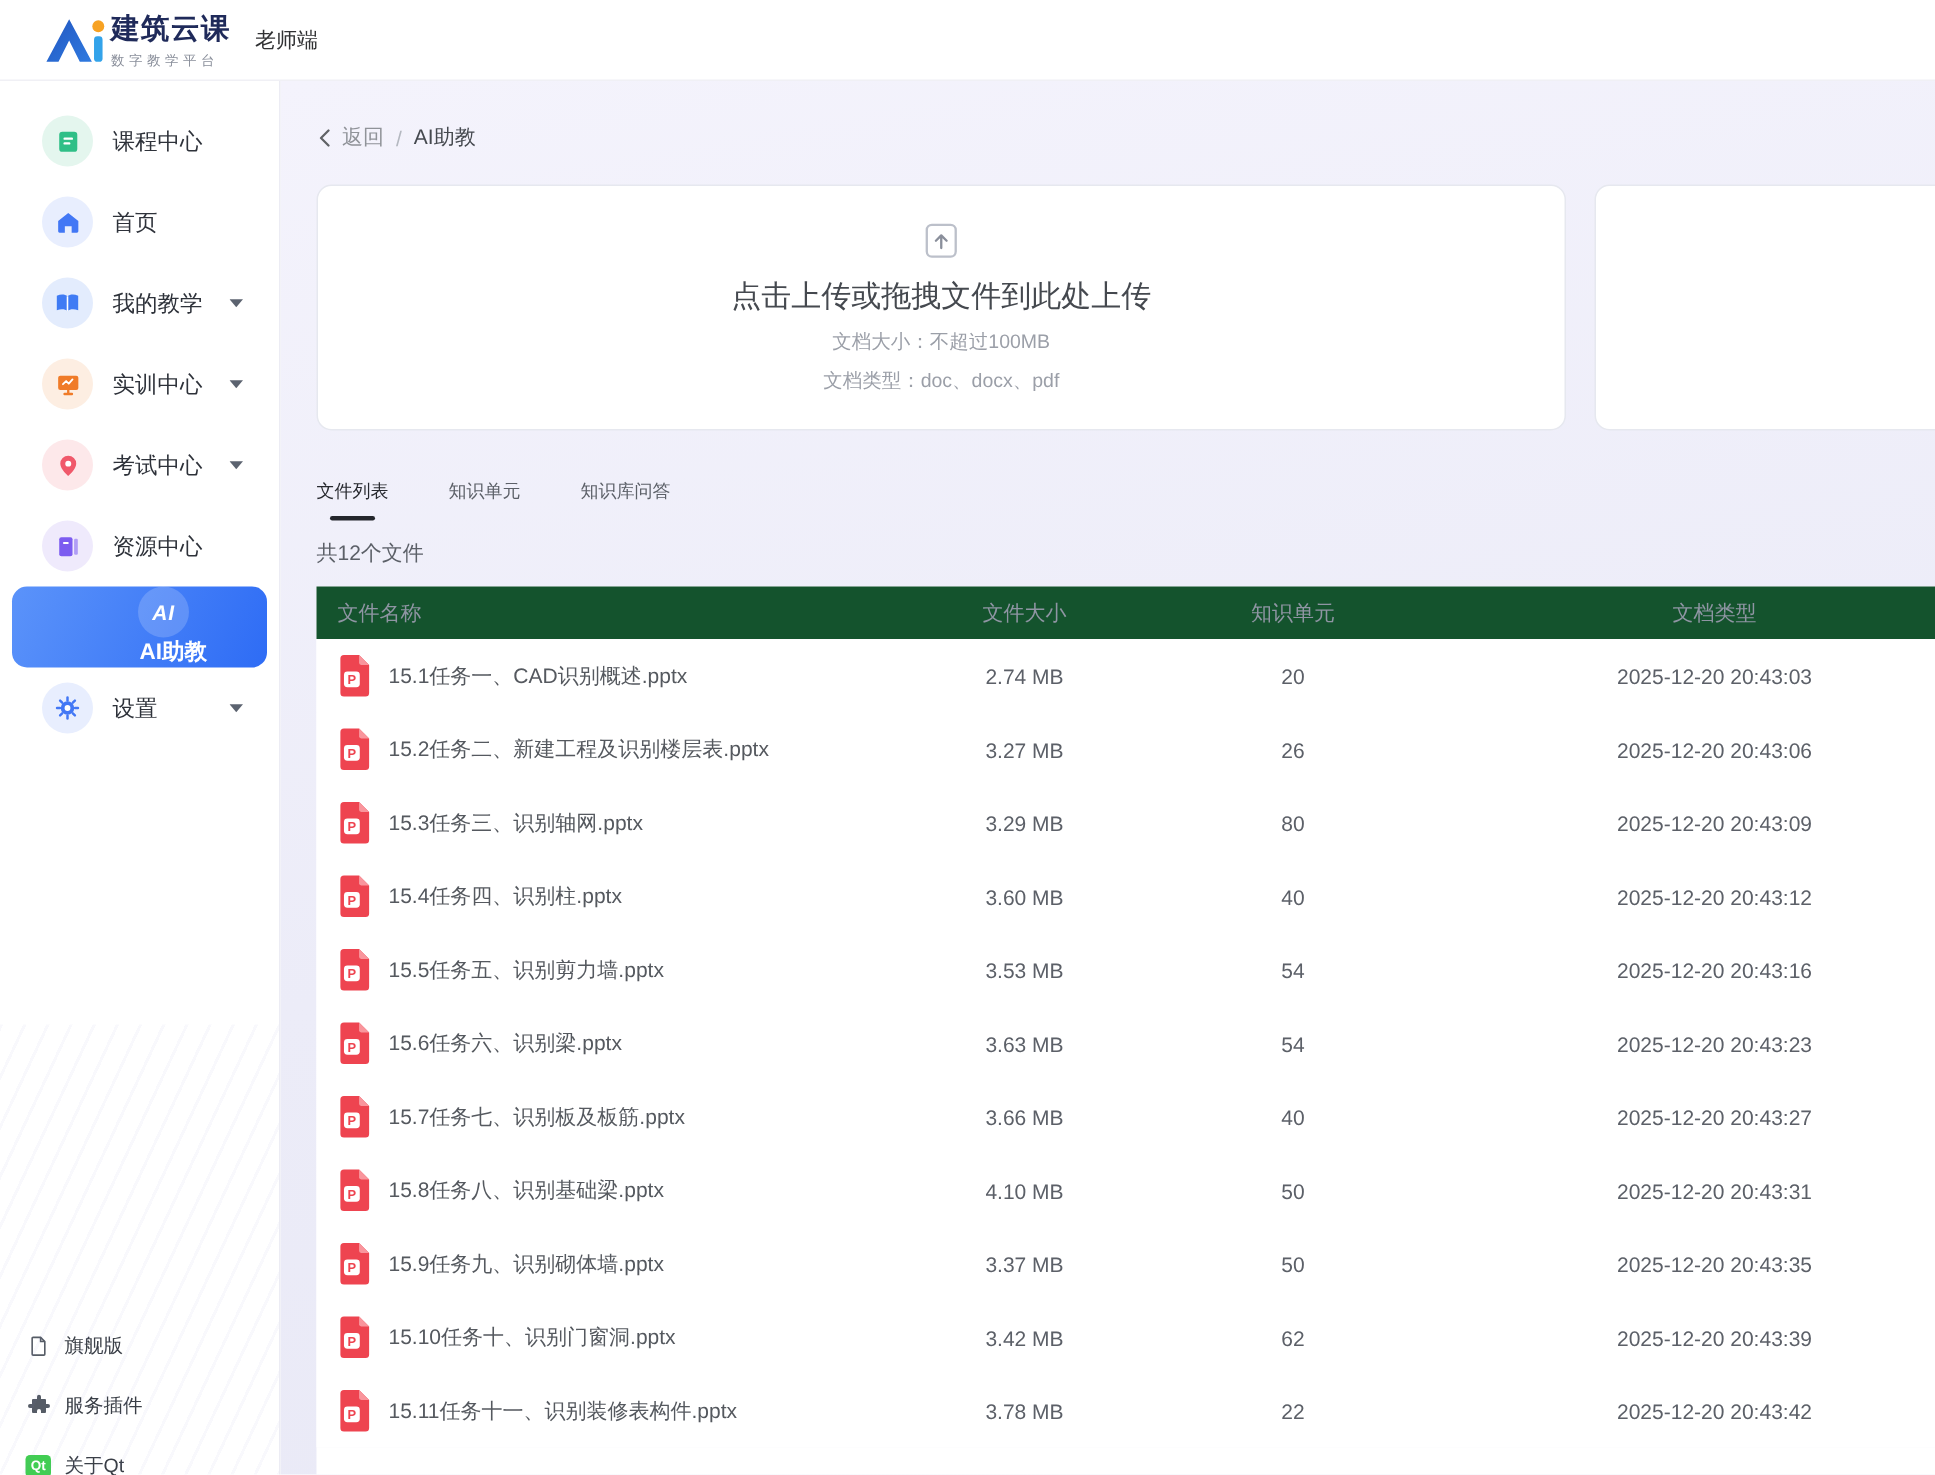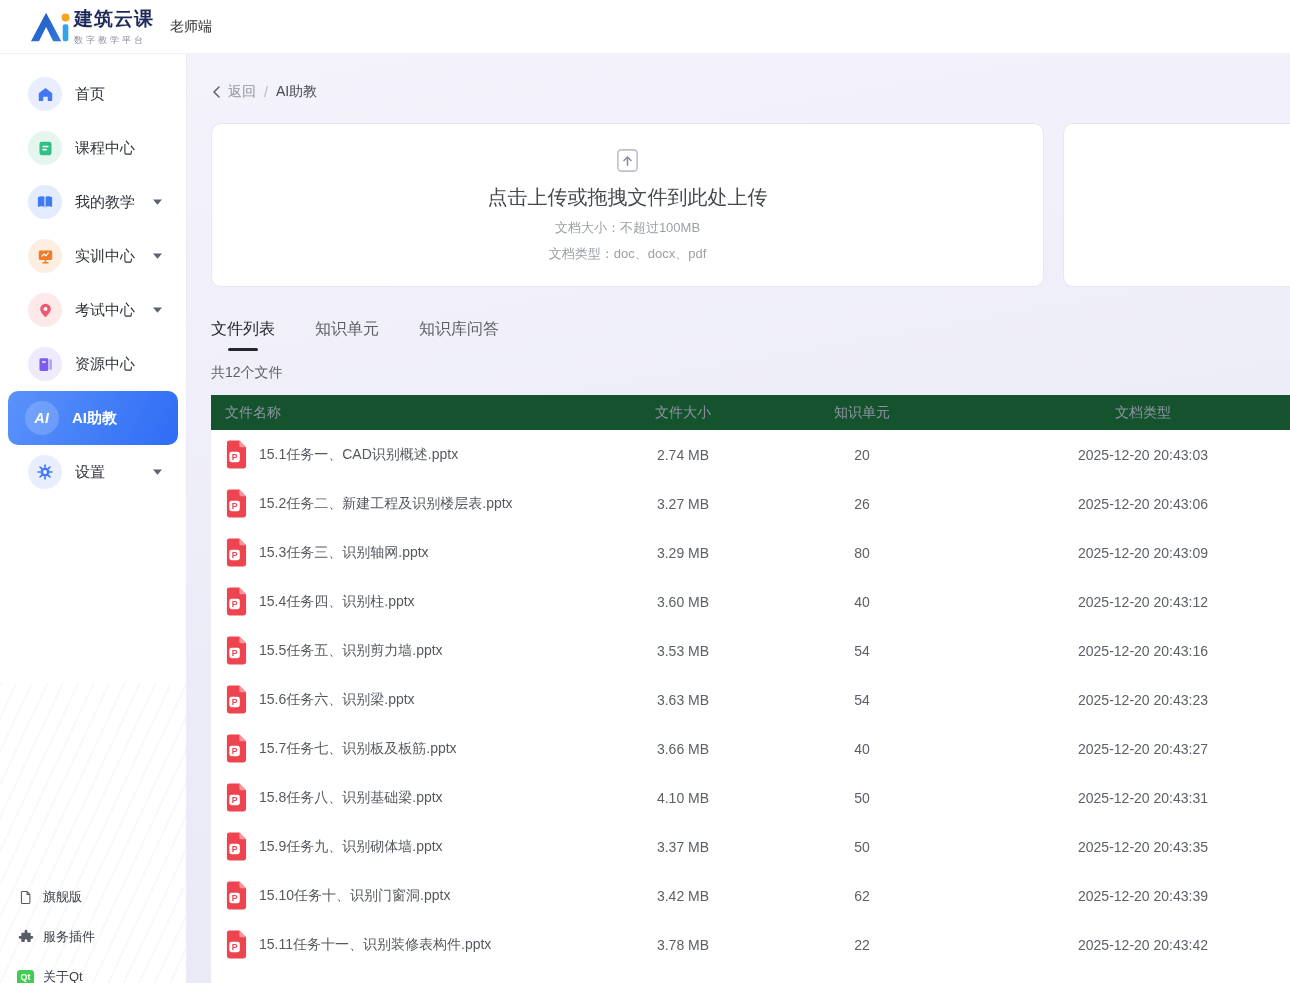--- a/index.html
+++ b/index.html
@@ -20,22 +20,22 @@
   .sidebar::after { content:""; position:absolute; left:0; bottom:0; width:100%; height:300px;
     background:repeating-linear-gradient(115deg, rgba(130,130,205,0.05) 0 2px, transparent 2px 14px);
     pointer-events:none; }
   .side-nav { padding-top:13px; }
   .side-item { height:54px; display:flex; align-items:center; padding-left:28px; position:relative;
     cursor:pointer; }
   .icon-circle { width:34px; height:34px; border-radius:50%; display:flex; align-items:center;
     justify-content:center; flex:0 0 34px; }
   .side-label { font-size:15px; color:#2e323a; margin-left:13px; }
   .side-item .caret { position:absolute; right:24px; top:50%; margin-top:-3px; }
-  .side-item.active { margin:0 8px; padding-left:17px; border-radius:10px;
-    background:linear-gradient(115deg, var(--grad1), var(--grad2)); }
+  .side-item.active { margin:0 8px; padding-left:32px; border-radius:10px;
+    background:linear-gradient(115deg, var(--grad1), var(--grad2));flex-direction:column; }
   .side-item.active .side-label { color:#fff; font-weight:bold; }
   .ai-glyph { color:#fff; font-weight:bold; font-style:italic; font-size:14px; letter-spacing:0.5px; }
   .side-footer { position:absolute; left:0; bottom:-14px; width:100%; }
   .foot-item { height:40px; display:flex; align-items:center; padding-left:17px; cursor:pointer; }
   .foot-icon { width:17px; height:17px; display:flex; align-items:center; justify-content:center; color:#565c66; }
   .foot-label { font-size:13px; color:#3a3f47; margin-left:9px; }
   .qt-badge { display:inline-block; width:17px; height:15px; background:var(--qt-green); color:#fff;
     font-size:9px; font-weight:bold; text-align:center; line-height:15px; border-radius:3px; }
 
   
@@ -49,21 +49,21 @@
   .cards { display:flex; margin:21px 0 0 24px; gap:19px; }
   .upload-card { width:833px; height:164px; background:#fff; border:1px solid #e6e8ef; border-radius:10px;
     display:flex; flex-direction:column; align-items:center; justify-content:center; cursor:pointer; }
   .upload-main { font-size:20px; color:#45494f; margin-top:10px; }
   .upload-hint { font-size:13px; color:#9b9fa8; margin-top:8px; }
   .upload-hint:first-of-type { margin-top:14px; }
   .side-card { flex:0 0 300px; height:164px; background:#fff; border:1px solid #e6e8ef;
     border-radius:10px; margin-right:-73px; }
 
   .tabs { display:flex; gap:40px; margin:32px 0 0 24px; }
-  .tab { position:relative; padding-bottom:14px; font-size:16px; color:#5c6068; cursor:pointer; }
+  .tab { position:relative; padding-bottom:14px; font-size:12px; color:#5c6068; cursor:pointer; }
   .tab .tab-underline { display:none; }
   .tab.active { color:#26282e; }
   .tab.active .tab-underline { display:block; position:absolute; bottom:3px; left:50%;
     transform:translateX(-50%); width:30px; height:3px; border-radius:2px; background:var(--underline); }
 
   .file-count { margin:10px 0 0 24px; font-size:14px; color:#5c6068; }
 
   .table { margin:13px 0 0 24px; width:1079px; background:#fff; }
   .thead { display:flex; align-items:center; height:35px; background:#14532d; color:#8f95a3; font-size:14px; }
   .trow { display:flex; align-items:center; height:49px; background:#fff; font-size:14px; color:#5c6068; }
@@ -95,36 +95,36 @@
       <div class="t1">建筑云课</div>
       <div class="t2">数字教学平台</div>
     </div>
   </div>
   <div class="role">老师端</div>
 </div>
 
 <div class="sidebar">
   <div class="side-nav" id="side-nav">
       <div class="side-item">
-    <span class="icon-circle" style="background: rgb(232, 238, 254); color: rgb(66, 119, 245);">
-          <svg width="17" height="17" viewBox="0 0 24 24">
-            <path d="M12 2.8 L21.5 10.3 V20 a1.3 1.3 0 0 1-1.3 1.3 h-5 v-6 H8.8 v6 h-5 A1.3 1.3 0 0 1 2.5 20 V10.3 Z" fill="currentColor"></path>
-          </svg>
-        </span>
-    <span class="side-label">首页</span>
-  </div>
-      <div class="side-item">
     <span class="icon-circle" style="background: rgb(228, 246, 238); color: rgb(47, 191, 135);">
           <svg width="17" height="17" viewBox="0 0 24 24">
             <rect x="3.5" y="2.5" width="17" height="19" rx="3" fill="currentColor"></rect>
             <rect x="7.5" y="8" width="9" height="2.2" rx="1.1" fill="#fff"></rect>
             <rect x="7.5" y="12.5" width="6.5" height="2.2" rx="1.1" fill="#fff"></rect>
           </svg>
         </span>
     <span class="side-label">课程中心</span>
+  </div>
+      <div class="side-item">
+    <span class="icon-circle" style="background: rgb(232, 238, 254); color: rgb(66, 119, 245);">
+          <svg width="17" height="17" viewBox="0 0 24 24">
+            <path d="M12 2.8 L21.5 10.3 V20 a1.3 1.3 0 0 1-1.3 1.3 h-5 v-6 H8.8 v6 h-5 A1.3 1.3 0 0 1 2.5 20 V10.3 Z" fill="currentColor"></path>
+          </svg>
+        </span>
+    <span class="side-label">首页</span>
   </div>
       <div class="side-item">
     <span class="icon-circle" style="background: rgb(227, 236, 253); color: rgb(63, 123, 244);">
           <svg width="18" height="18" viewBox="0 0 24 24">
             <path d="M2.5 5.5 C6.5 3.8 10 4.3 12 6 C14 4.3 17.5 3.8 21.5 5.5 V18.5 C17.5 17 14 17.5 12 19.2 C10 17.5 6.5 17 2.5 18.5 Z" fill="currentColor"></path>
             <path d="M12 6 V19" stroke="#fff" stroke-width="1.4"></path>
           </svg>
         </span>
     <span class="side-label">我的教学</span>
   <svg class="caret" width="9" height="6" viewBox="0 0 9 6">

